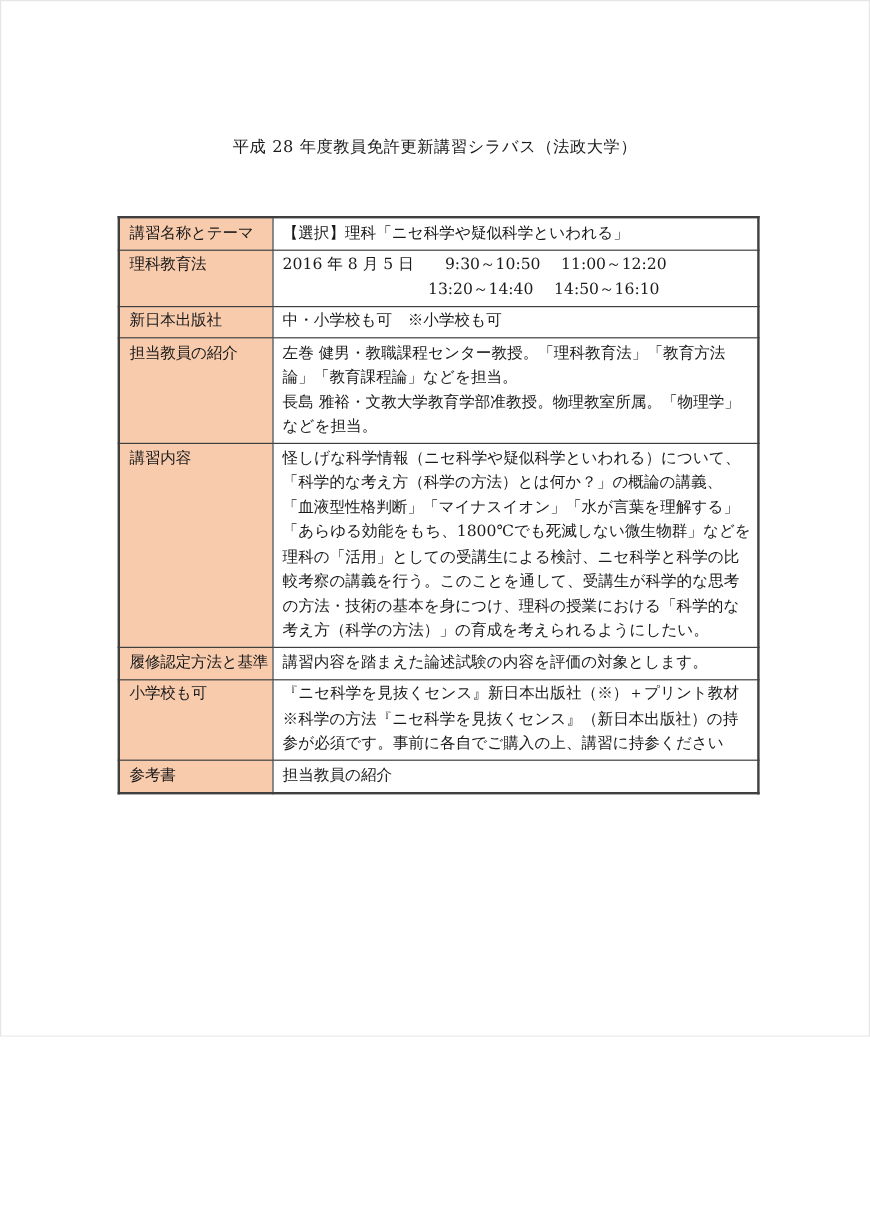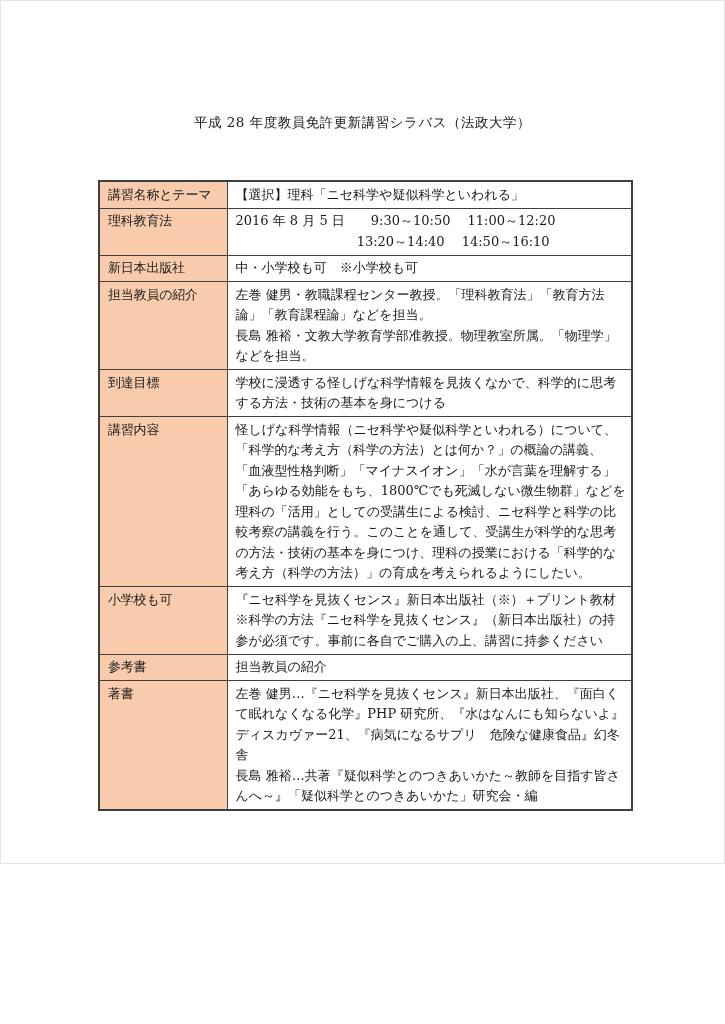--- a/index.html
+++ b/index.html
@@ -85,37 +85,32 @@
       <tr>
         <td class="label-cell">新日本出版社</td>
         <td class="content-cell">中・小学校も可　※小学校も可</td>
       </tr>
       <tr>
         <td class="label-cell">担当教員の紹介</td>
         <td class="content-cell">左巻 健男・教職課程センター教授。「理科教育法」「教育方法論」「教育課程論」などを担当。
 長島 雅裕・文教大学教育学部准教授。物理教室所属。「物理学」などを担当。</td>
       </tr>
       <tr>
-        <td class="label-cell">到達目標</td>
-        <td class="content-cell">学校に浸透する怪しげな科学情報を見抜くなかで、科学的に思考する方法・技術の基本を身につける</td>
+        <td class="label-cell">講習内容</td>
+        <td class="content-cell">怪しげな科学情報（ニセ科学や疑似科学といわれる）について、「科学的な考え方（科学の方法）とは何か？」の概論の講義、「血液型性格判断」「マイナスイオン」「水が言葉を理解する」「あらゆる効能をもち、1800℃でも死滅しない微生物群」などを理科の「活用」としての受講生による検討、ニセ科学と科学の比較考察の講義を行う。このことを通して、受講生が科学的な思考の方法・技術の基本を身につけ、理科の授業における「科学的な考え方（科学の方法）」の育成を考えられるようにしたい。</td>
       </tr>
       <tr>
-        <td class="label-cell">講習内容</td>
-        <td class="content-cell">怪しげな科学情報（ニセ科学や疑似科学といわれる）について、「科学的な考え方（科学の方法）とは何か？」の概論の講義、「血液型性格判断」「マイナスイオン」「水が言葉を理解する」「あらゆる効能をもち、1800℃でも死滅しない微生物群」などを理科の「活用」としての受講生による検討、ニセ科学と科学の比較考察の講義を行う。このことを通して、受講生が科学的な思考の方法・技術の基本を身につけ、理科の授業における「科学的な考え方（科学の方法）」の育成を考えられるようにしたい。</td>
+        <td class="label-cell">履修認定方法と基準</td>
+        <td class="content-cell">講習内容を踏まえた論述試験の内容を評価の対象とします。</td>
       </tr>
       <tr>
         <td class="label-cell">小学校も可</td>
         <td class="content-cell">『ニセ科学を見抜くセンス』新日本出版社（※）＋プリント教材
 ※科学の方法『ニセ科学を見抜くセンス』（新日本出版社）の持参が必須です。事前に各自でご購入の上、講習に持参ください</td>
       </tr>
       <tr>
         <td class="label-cell">参考書</td>
         <td class="content-cell">担当教員の紹介</td>
       </tr>
-      <tr>
-        <td class="label-cell">著書</td>
-        <td class="content-cell">左巻 健男…『ニセ科学を見抜くセンス』新日本出版社、『面白くて眠れなくなる化学』PHP 研究所、『水はなんにも知らないよ』ディスカヴァー21、『病気になるサプリ　危険な健康食品』幻冬舎
-長島 雅裕…共著『疑似科学とのつきあいかた～教師を目指す皆さんへ～』「疑似科学とのつきあいかた」研究会・編</td>
-      </tr>
     </tbody>
   </table>
 
 </div>
 
 </body></html>

